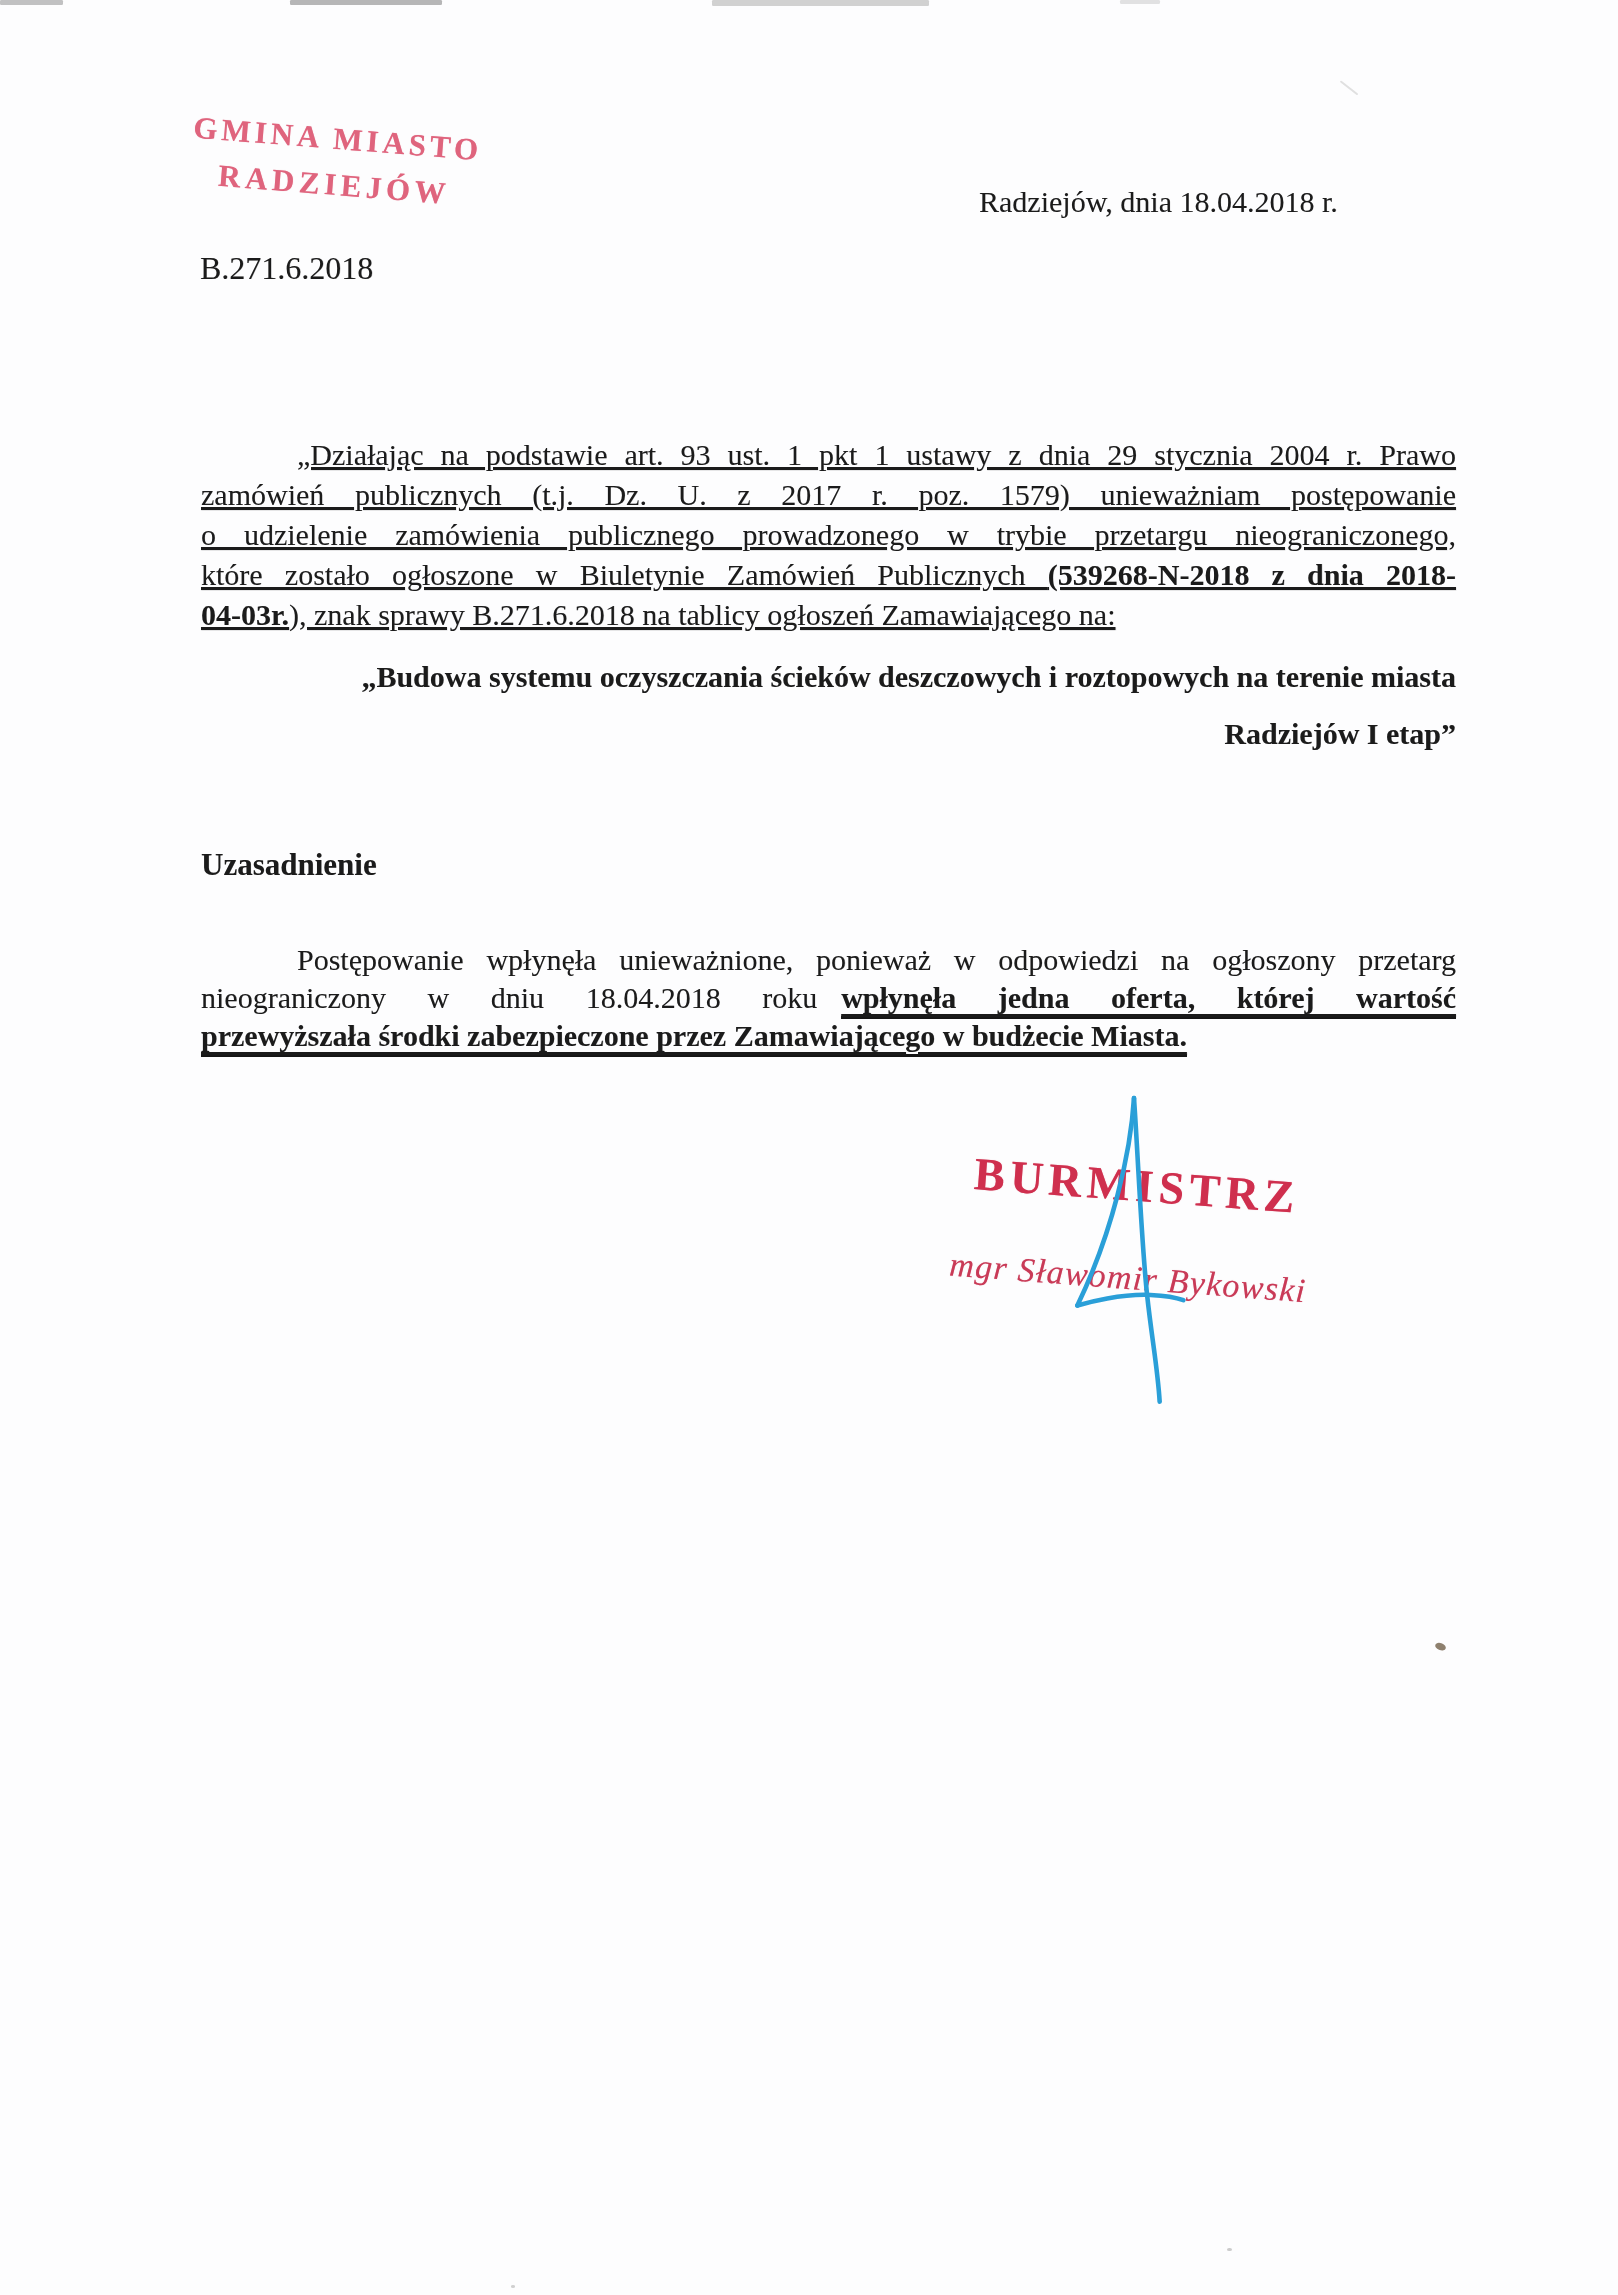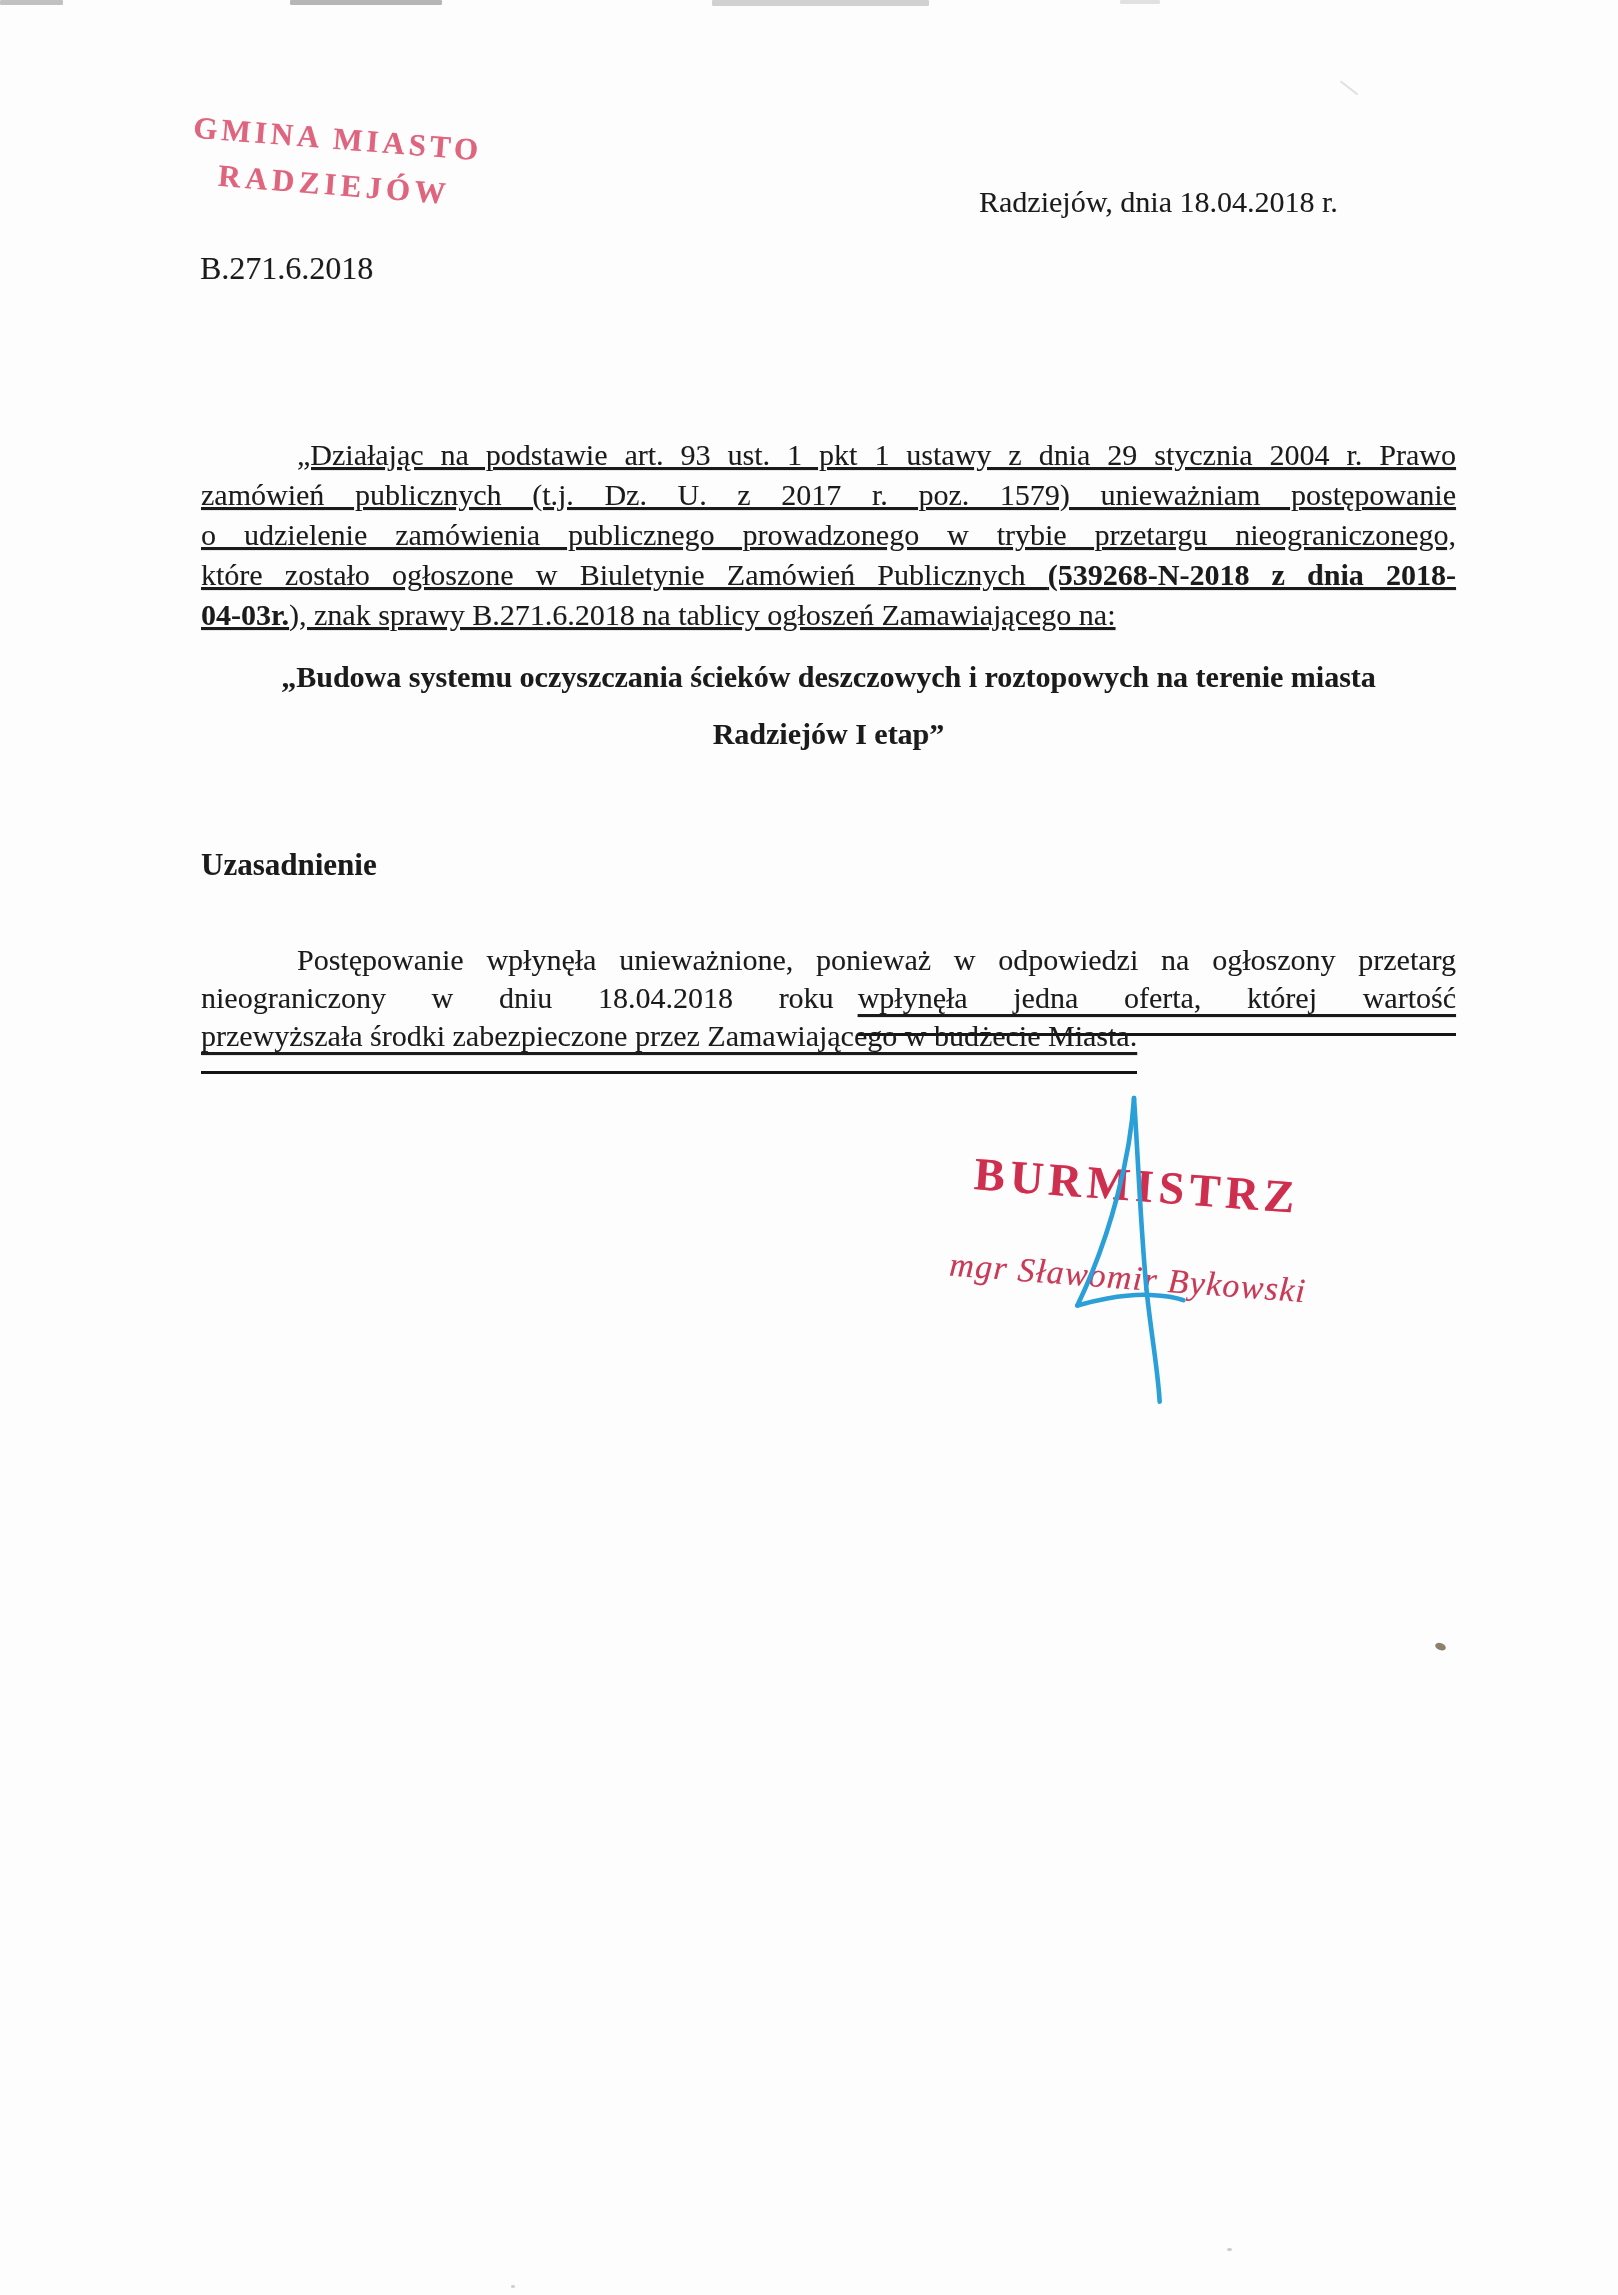--- a/index.html
+++ b/index.html
@@ -47,32 +47,32 @@
     left: 201px; width: 1255px;
     font-size: 30px;
   }
   .p1 { top: 435px;  line-height: 40px; text-decoration: underline; }
   .p2 { top: 941px; line-height: 38px; }
   .line { text-align: justify; text-align-last: justify; }
   .line.last { text-align: center; text-align-last: left; }
   .line.first { text-indent: 96px; }
   .b { font-weight: bold; }
   .bu {
-    font-weight: normal;
+    font-weight: bold;
     text-decoration: underline;
     text-decoration-thickness: 3.3px;
     text-underline-offset: 6px;
     border-bottom: 3.3px solid #151515;
-    padding-bottom: 19px;
+    padding-bottom: 2px;
   }
   .wide-gap { display: inline-block; width: 24px; }
 
   .subject-title {
     left: 201px; top: 648px; width: 1255px;
-    text-align: center;
+    text-align: right;
     font-weight: bold;
     font-size: 30px; line-height: 57px;
   }
   .section-heading {
     left: 201px; top: 845px; width: 1255px;
     text-align: left;
     font-weight: bold;
     font-size: 31px; line-height: 40px;
   }
 

